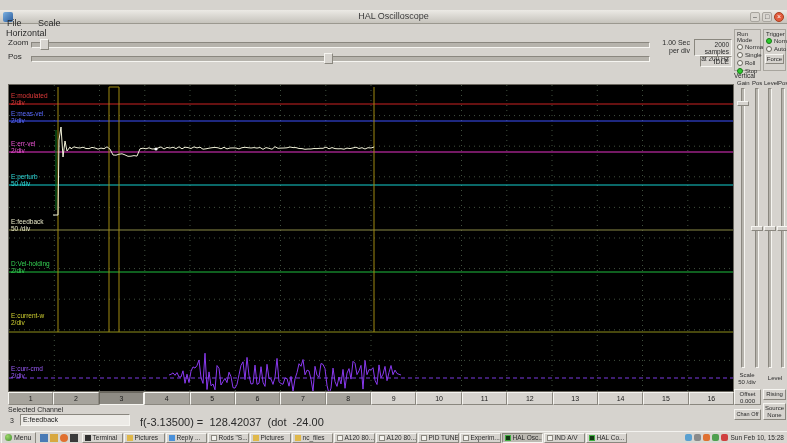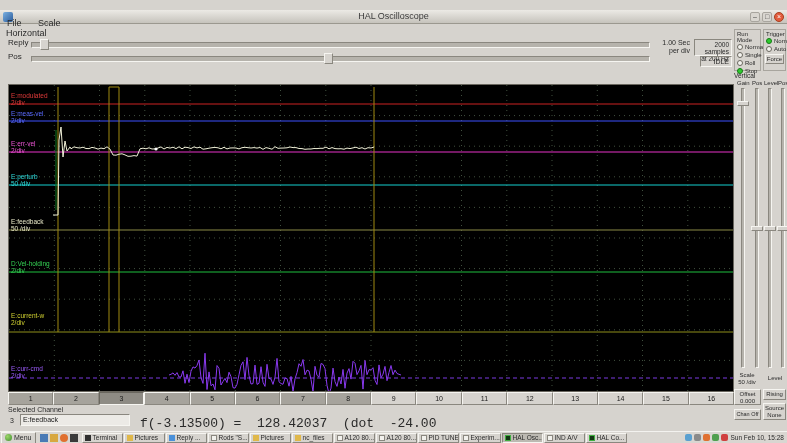--- a/index.html
+++ b/index.html
@@ -54,22 +54,22 @@
   .chan-strip{position:absolute;left:8px;top:392px;width:726px;height:13px;display:flex}
   .chan-btn{flex:1;font-size:7px;line-height:11px;text-align:center;color:#1a1a1a;background:#d6d3ce;
             border:1px solid;border-color:#f6f5f1 #8a877f #8a877f #f6f5f1;box-sizing:border-box}
   .chan-btn.assigned{background:#a6a39c}
   .chan-btn.selected{background:#8e8b84;border-color:#6a675f #f6f5f1 #f6f5f1 #6a675f}
   .sel-label{position:absolute;left:8px;top:406px;font-size:7px}
   .sel-num{position:absolute;left:10px;top:417px;font-size:7px}
   .chan-entry{position:absolute;left:20px;top:414px;width:110px;height:12px;background:#eceae6;
               border:1px solid;border-color:#8a877f #f6f5f1 #f6f5f1 #8a877f;
               font-size:7px;line-height:10px;padding-left:2px;box-sizing:border-box;color:#1a1a1a}
-  .readout{position:absolute;left:140px;top:416px;font-size:13px;white-space:pre;
-           font-family:Liberation Mono, monospace}
+  .readout{position:absolute;left:140px;top:416px;font-size:11px;white-space:pre;
+           font-family:Liberation Sans, sans-serif}
   
   .scale-block{position:absolute;left:732px;top:372px;width:30px;text-align:center;font-size:6px;line-height:7px}
   
   .taskbar{position:absolute;left:0;top:431px;width:787px;height:12px;background:#d9d6d1;
            border-top:1px solid #f3f2ef;box-sizing:border-box;display:flex;align-items:center}
   .menu-btn{display:flex;align-items:center;gap:2px;height:10px;padding:0 3px;margin-left:1px;
             border:1px solid;border-color:#f6f5f1 #8a877f #8a877f #f6f5f1;font-size:7px;background:#d6d3ce}
   .menu-icon{width:7px;height:7px;min-width:7px;border-radius:50%;
              background:radial-gradient(circle at 35% 35%,#9ed66a,#3f8f2f)}
   .launchers{display:flex;gap:2px;margin-left:4px}
@@ -113,21 +113,21 @@
     </div>
   </div>
 
   <div class="menubar" data-name="menubar">
     <span class="menu-item" data-name="menu-file">File</span>
     <span class="menu-item" data-name="menu-help">Scale</span>
   </div>
 
   <div class="sec-label" data-name="horizontal-section-label">Horizontal</div>
 
-  <div class="row-label" style="left:8px;top:38px" data-name="zoom-label">Reply</div>
+  <div class="row-label" style="left:8px;top:38px" data-name="zoom-label">Zoom</div>
   <div class="hslider" style="top:42px" data-name="zoom-slider">
     <div class="hhandle" data-name="zoom-slider-handle" style="left: calc(2% - 4px);"></div>
   </div>
 
   <div class="row-label" style="left:8px;top:52px" data-name="pos-label">Pos</div>
   <div class="hslider" style="top:56px" data-name="horizontal-pos-slider">
     <div class="hhandle" data-name="horizontal-pos-slider-handle" style="left: calc(48% - 4px);"></div>
   </div>
 
   <div class="timebase" data-name="timebase-readout">

